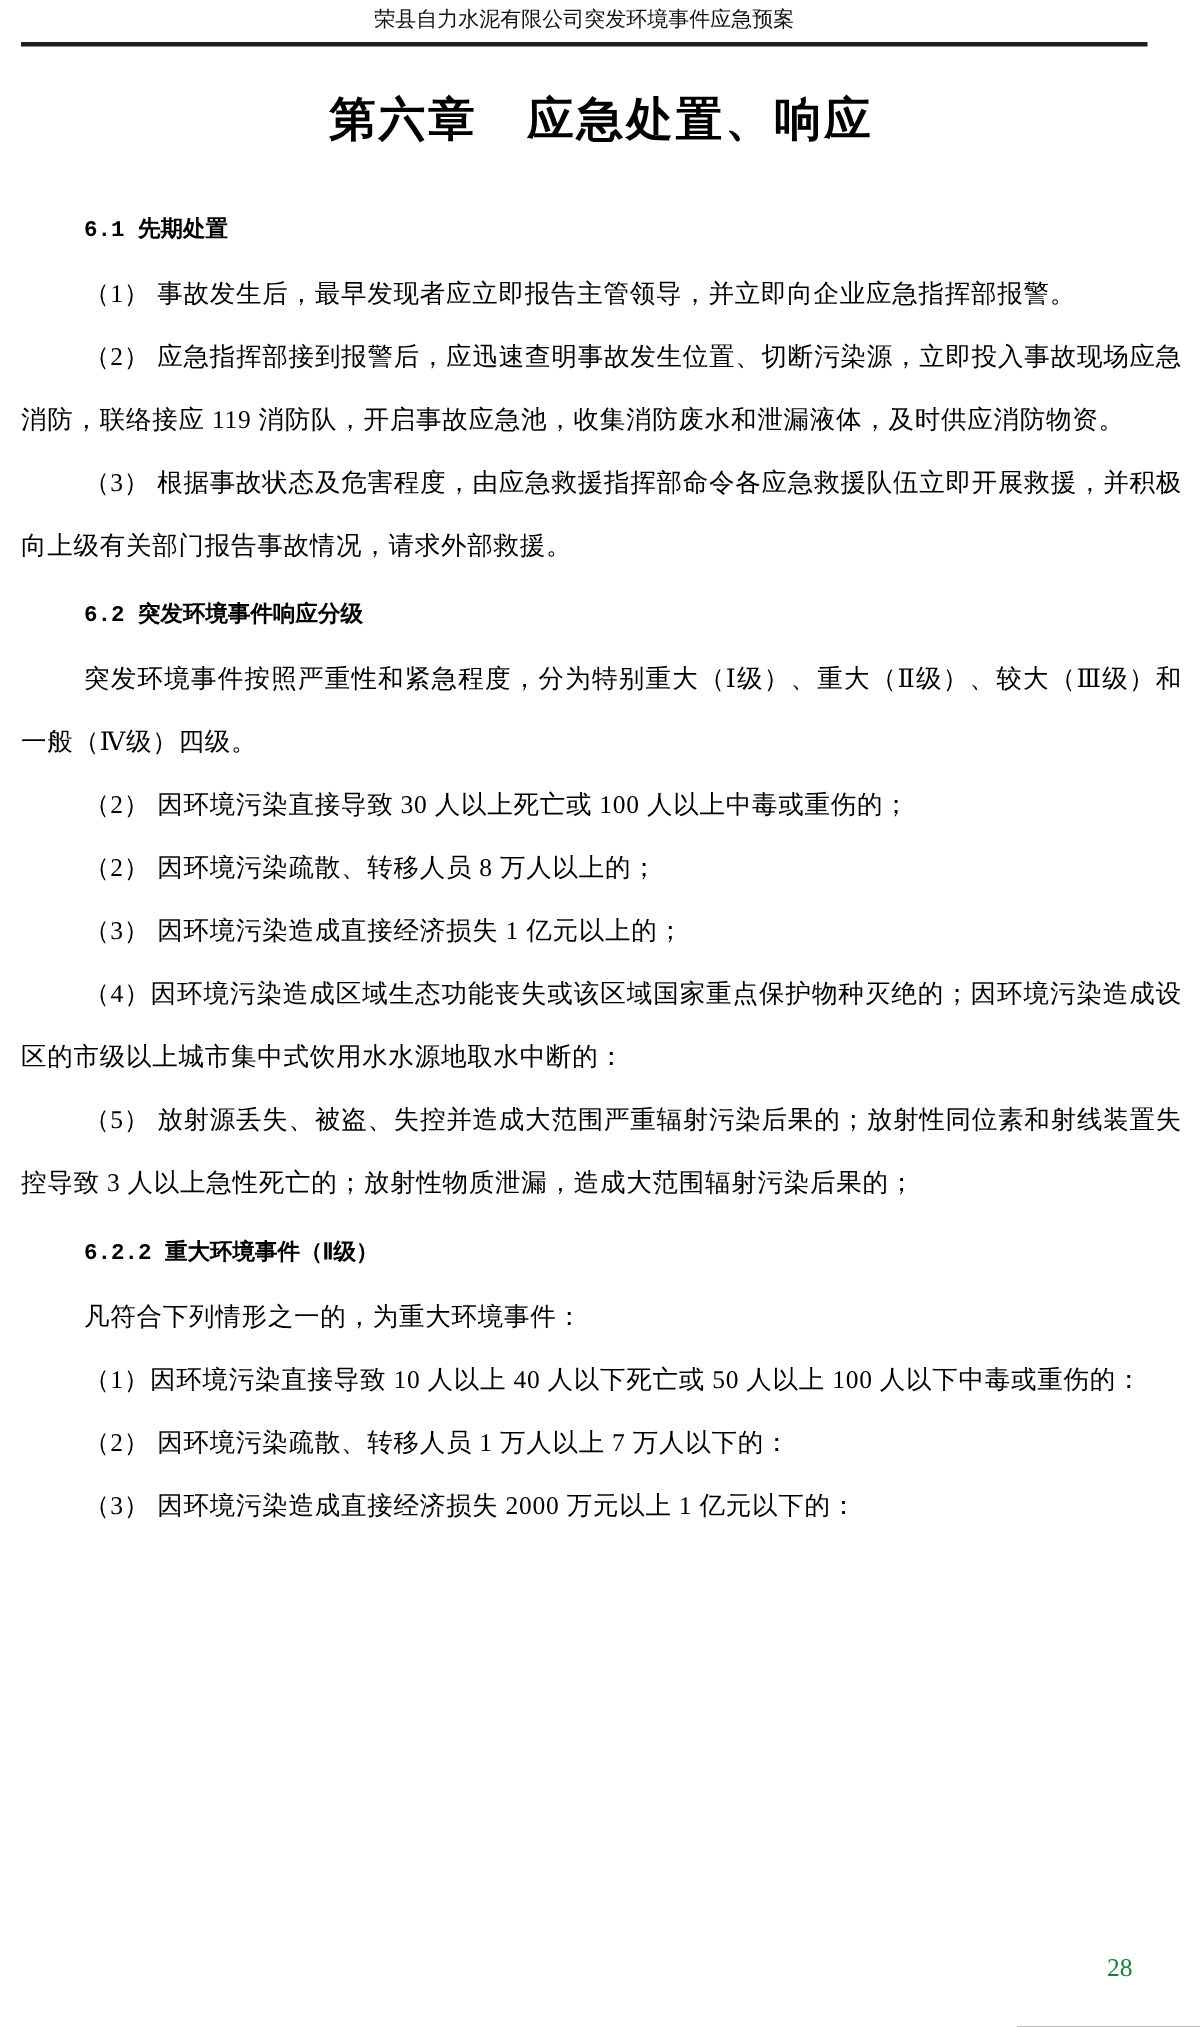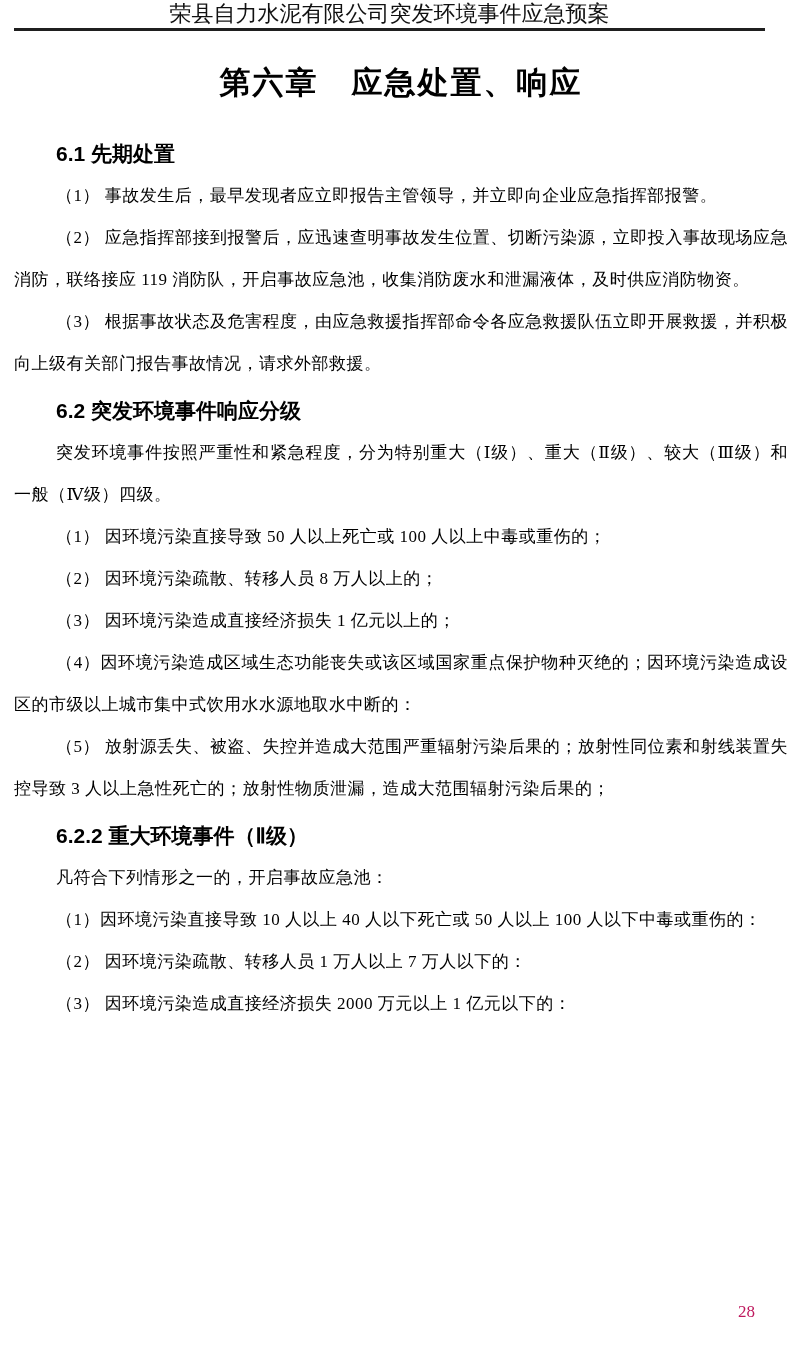--- a/index.html
+++ b/index.html
@@ -13,64 +13,64 @@
     color: #000;
     font-family: "Liberation Serif", "DejaVu Serif", serif;
     overflow: hidden;
   }
   .doc-header {
     position: absolute;
     top: 3px;
     left: 14px;
     width: 751px;
     text-align: center;
-    font-size: 22px;
+    font-size: 14px;
     line-height: 22px;
     padding-bottom: 3px;
     border-bottom: 3px solid #1f1f1f;
     color: #111;
   }
   .content {
     position: absolute;
     top: 31px;
     left: 14px;
     width: 774px;
   }
   .chapter-title {
-    font-family: Liberation Serif, serif;
+    font-family: Liberation Mono, monospace;
     font-weight: 700;
     font-size: 31px;
     line-height: 44px;
     text-align: center;
     margin-top: 30px;
     margin-bottom: 28px;
     letter-spacing: 2px;
   }
   .sec-heading {
-    font-family: Liberation Sans, sans-serif;
+    font-family: Liberation Mono, monospace;
     font-weight: 700;
-    font-size: 21px;
+    font-size: 15px;
     line-height: 42px;
     text-indent: 42px;
     margin-top: 5px;
   }
   .para {
     font-size: 17px;
     line-height: 42px;
     text-indent: 42px;
     text-align: justify;
     letter-spacing: 0.5px;
   }
   .page-number {
     position: absolute;
     left: 738px;
     top: 1301px;
     font-size: 17px;
     line-height: 22px;
-    color: #be185d;
+    color: #15803d;
   }
 </style>
 </head>
 <body>
 
 <div class="page">
 
   <div class="doc-header">
     <span>荣县自力水泥有限公司突发环境事件应急预案</span>
   </div>
@@ -80,28 +80,28 @@
     <div class="chapter-title">第六章　应急处置、响应</div>
 
     <div class="sec-heading">6.1 先期处置</div>
     <p class="para">（1） 事故发生后，最早发现者应立即报告主管领导，并立即向企业应急指挥部报警。</p>
     <p class="para">（2） 应急指挥部接到报警后，应迅速查明事故发生位置、切断污染源，立即投入事故现场应急消防，联络接应 119 消防队，开启事故应急池，收集消防废水和泄漏液体，及时供应消防物资。</p>
     <p class="para">（3） 根据事故状态及危害程度，由应急救援指挥部命令各应急救援队伍立即开展救援，并积极向上级有关部门报告事故情况，请求外部救援。</p>
 
     <div class="sec-heading">6.2 突发环境事件响应分级</div>
     <p class="para">突发环境事件按照严重性和紧急程度，分为特别重大（Ⅰ级）、重大（Ⅱ级）、较大（Ⅲ级）和一般（Ⅳ级）四级。</p>
 
-    <p class="para">（1） 因环境污染直接导致 50 人以上死亡或 100 人以上中毒或重伤的；</p>
+    <p class="para">（2） 因环境污染直接导致 30 人以上死亡或 100 人以上中毒或重伤的；</p>
     <p class="para">（2） 因环境污染疏散、转移人员 8 万人以上的；</p>
     <p class="para">（3） 因环境污染造成直接经济损失 1 亿元以上的；</p>
     <p class="para">（4）因环境污染造成区域生态功能丧失或该区域国家重点保护物种灭绝的；因环境污染造成设区的市级以上城市集中式饮用水水源地取水中断的：</p>
     <p class="para">（5） 放射源丢失、被盗、失控并造成大范围严重辐射污染后果的；放射性同位素和射线装置失控导致 3 人以上急性死亡的；放射性物质泄漏，造成大范围辐射污染后果的；</p>
 
     <div class="sec-heading">6.2.2 重大环境事件（Ⅱ级）</div>
-    <p class="para">凡符合下列情形之一的，开启事故应急池：</p>
+    <p class="para">凡符合下列情形之一的，为重大环境事件：</p>
     <p class="para">（1）因环境污染直接导致 10 人以上 40 人以下死亡或 50 人以上 100 人以下中毒或重伤的：</p>
     <p class="para">（2） 因环境污染疏散、转移人员 1 万人以上 7 万人以下的：</p>
     <p class="para">（3） 因环境污染造成直接经济损失 2000 万元以上 1 亿元以下的：</p>
 
   </div>
 
   <div class="page-number">28</div>
 
 </div>
 

